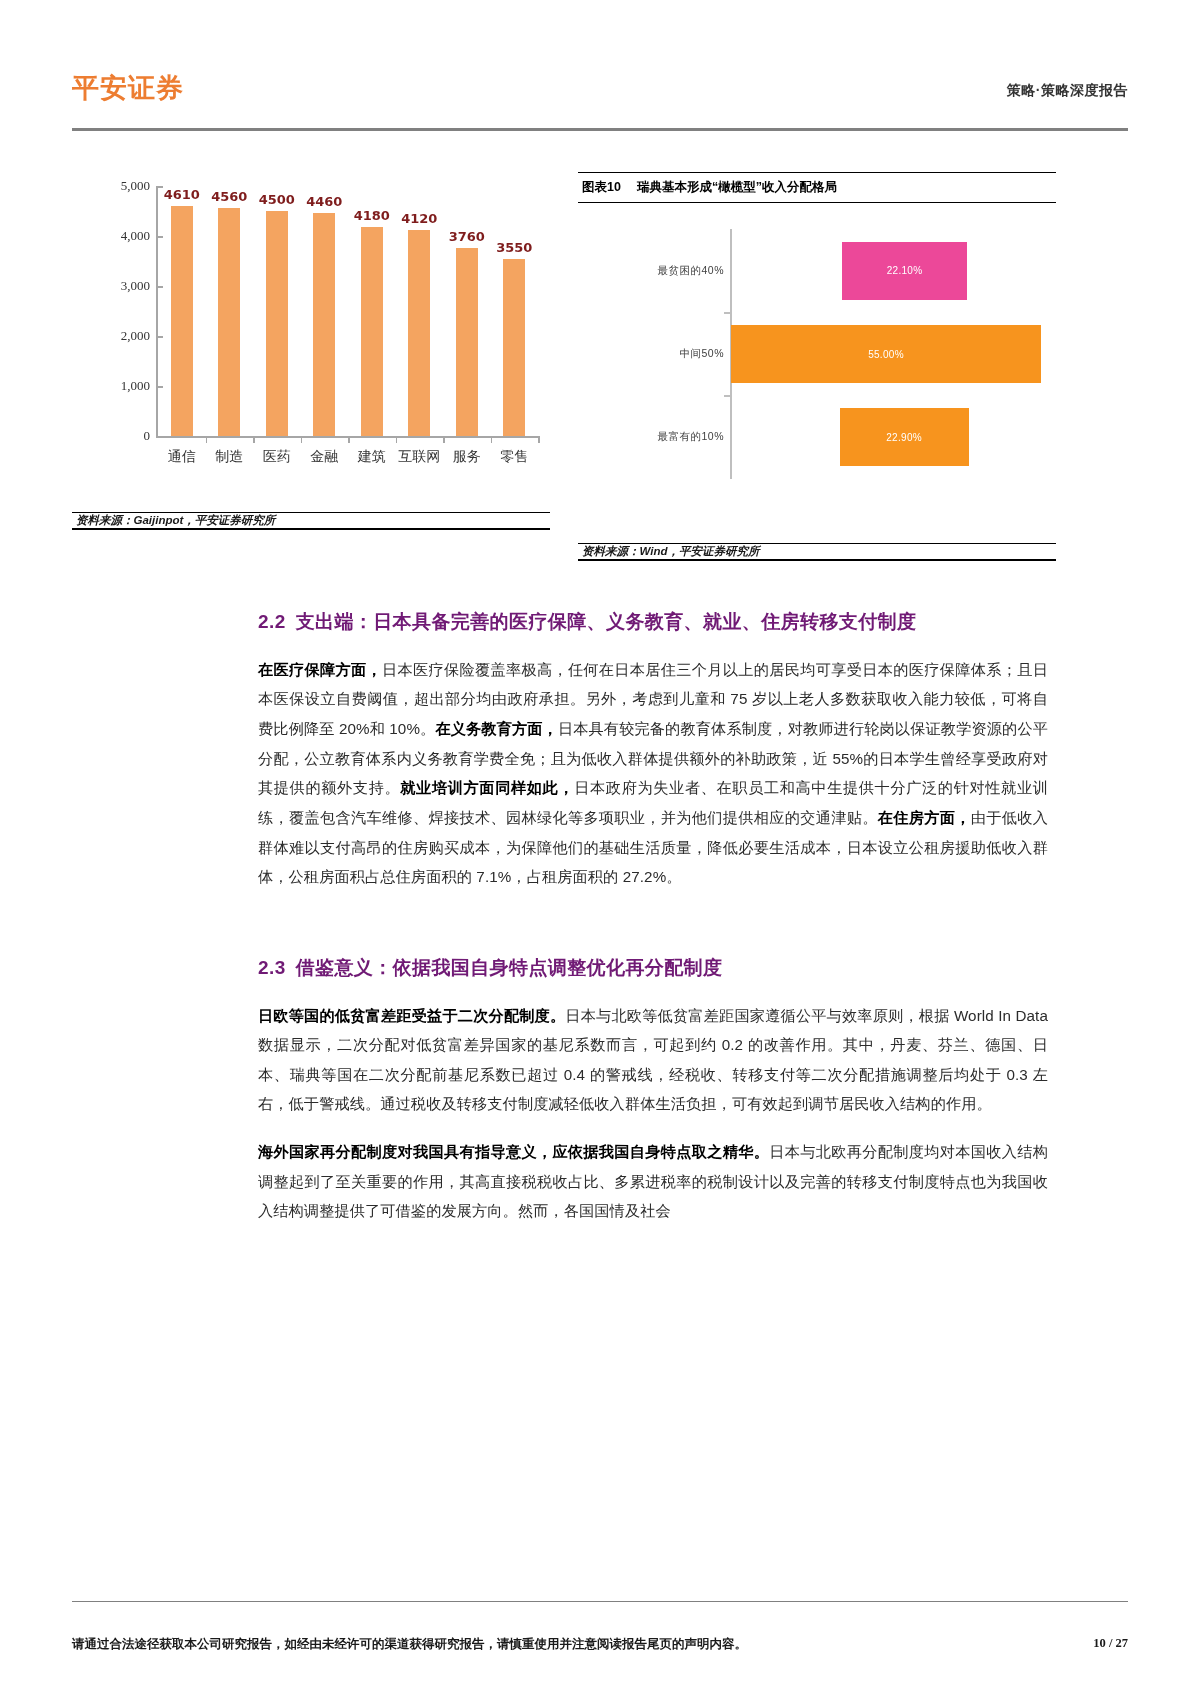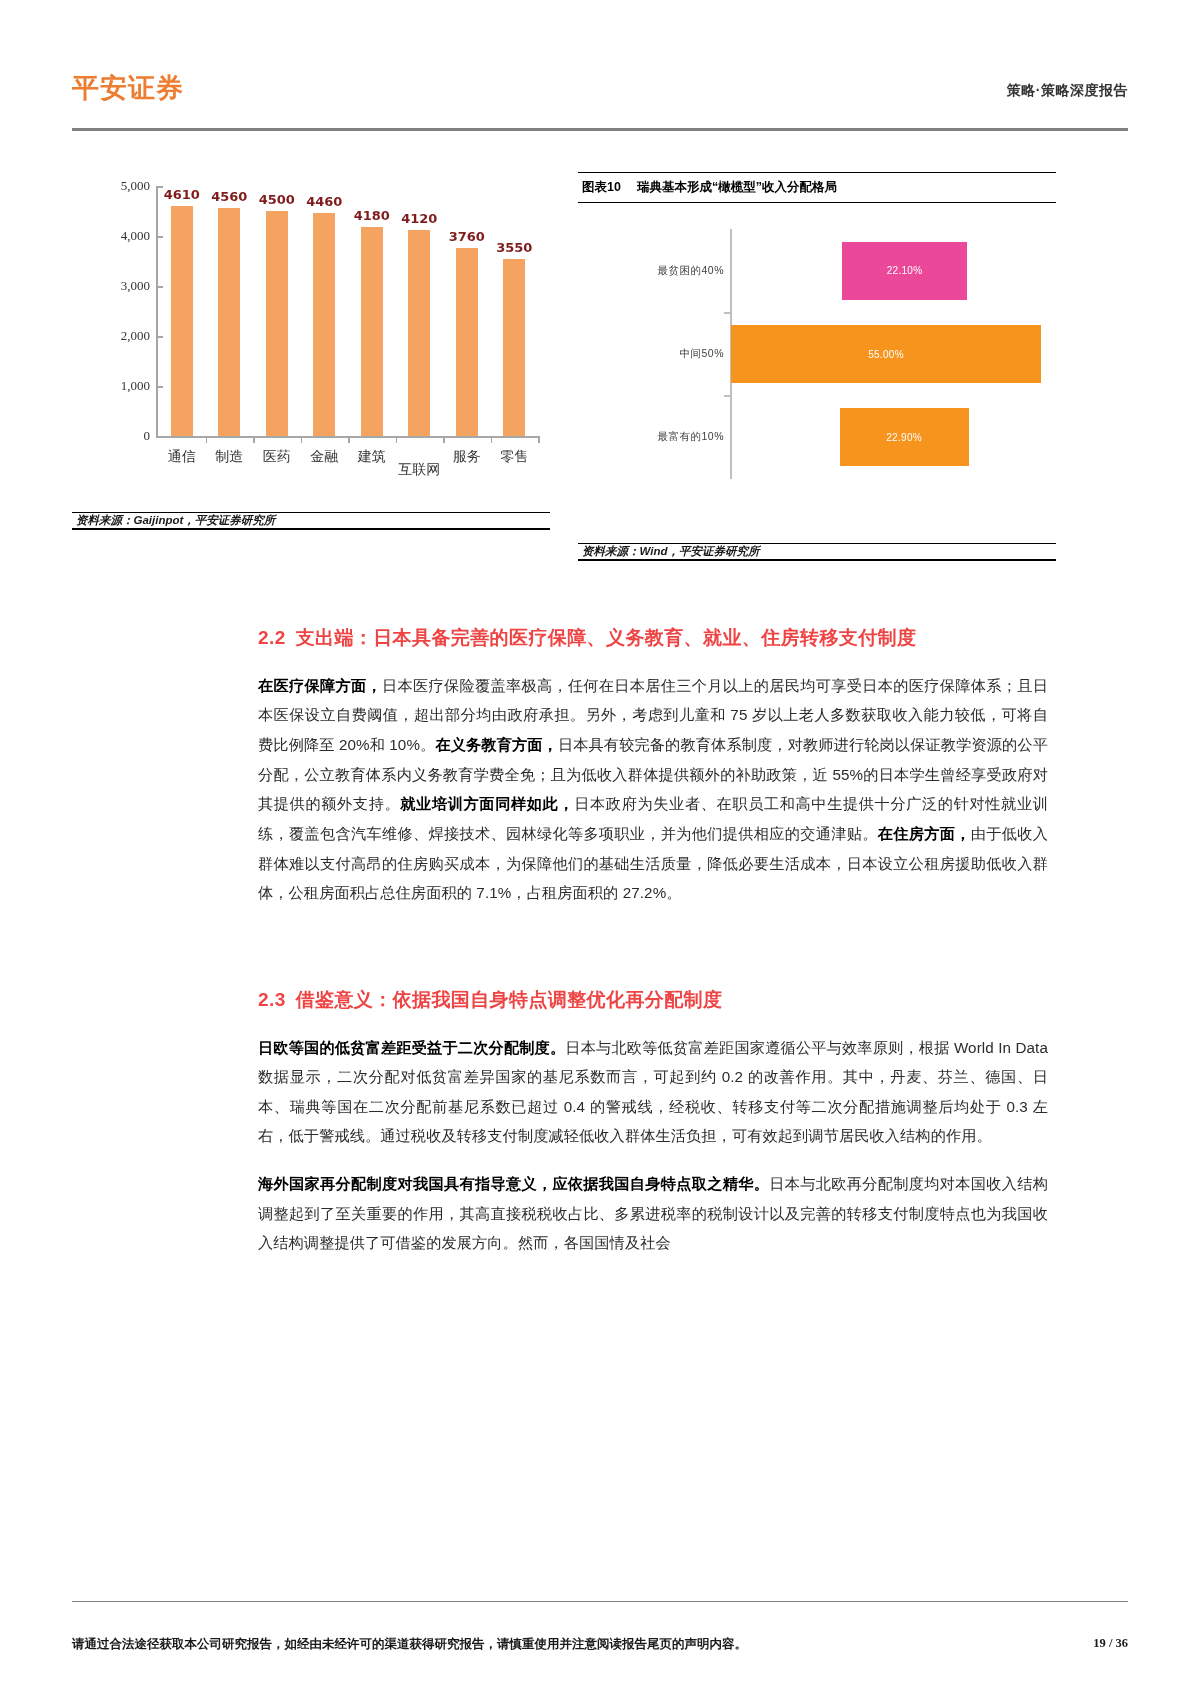--- a/index.html
+++ b/index.html
@@ -200,22 +200,22 @@
 
   
   .content {
     position: absolute;
     left: 258px; top: 610px;
     width: 790px;
   }
   h2.sec {
     font-size: 19px;
     font-weight: bold;
-    color: #ef4444;
-    margin: 16px 0 20px 0;
+    color: #701a75;
+    margin: 0 0 20px 0;
     letter-spacing: 0.4px;
     line-height: 1.3;
   }
   h2.sec .num { margin-right: 10px; }
   p.para {
     font-size: 15.2px;
     line-height: 1.95;
     color: #2b2b2b;
     margin: 0 0 18px 0;
     text-align: justify;
@@ -304,21 +304,21 @@
               <div class="vb-xtick" style="left: 371px;"></div>
               <div class="vb-xtick" style="left: 418.5px;"></div>
               <div class="vb-xtick" style="left: 466px;"></div>
             </div>
           <div id="vb-xlabels">
               <div class="vb-xlabel" style="left: 109.75px;">通信</div>
               <div class="vb-xlabel" style="left: 157.25px;">制造</div>
               <div class="vb-xlabel" style="left: 204.75px;">医药</div>
               <div class="vb-xlabel" style="left: 252.25px;">金融</div>
               <div class="vb-xlabel" style="left: 299.75px;">建筑</div>
-              <div class="vb-xlabel" style="left: 347.25px; margin-top: 13px;">互联网</div>
+              <div class="vb-xlabel" style="left: 347.25px;">互联网</div>
               <div class="vb-xlabel" style="left: 394.75px;">服务</div>
               <div class="vb-xlabel" style="left: 442.25px;">零售</div>
             </div>
         </div>
       </div>
       <div class="fig-src">资料来源：Gaijinpot，平安证券研究所</div>
     </div>
 
     <div class="fig fig-right">
       <div class="fig-cap">
@@ -369,16 +369,16 @@
 
     <p class="para">
       <b>海外国家再分配制度对我国具有指导意义，应依据我国自身特点取之精华。</b><span>日本与北欧再分配制度均对本国收入结构调整起到了至关重要的作用，其高直接税税收占比、多累进税率的税制设计以及完善的转移支付制度特点也为我国收入结构调整提供了可借鉴的发展方向。然而，各国国情及社会</span>
     </p>
 
   </div>
 
   <div class="footer-rule"></div>
   <div class="footer">
     <span class="footer-note">请通过合法途径获取本公司研究报告，如经由未经许可的渠道获得研究报告，请慎重使用并注意阅读报告尾页的声明内容。</span>
-    <span class="footer-page">19 / 36</span>
+    <span class="footer-page">10 / 27</span>
   </div>
 
 </div>
 
 </body></html>

